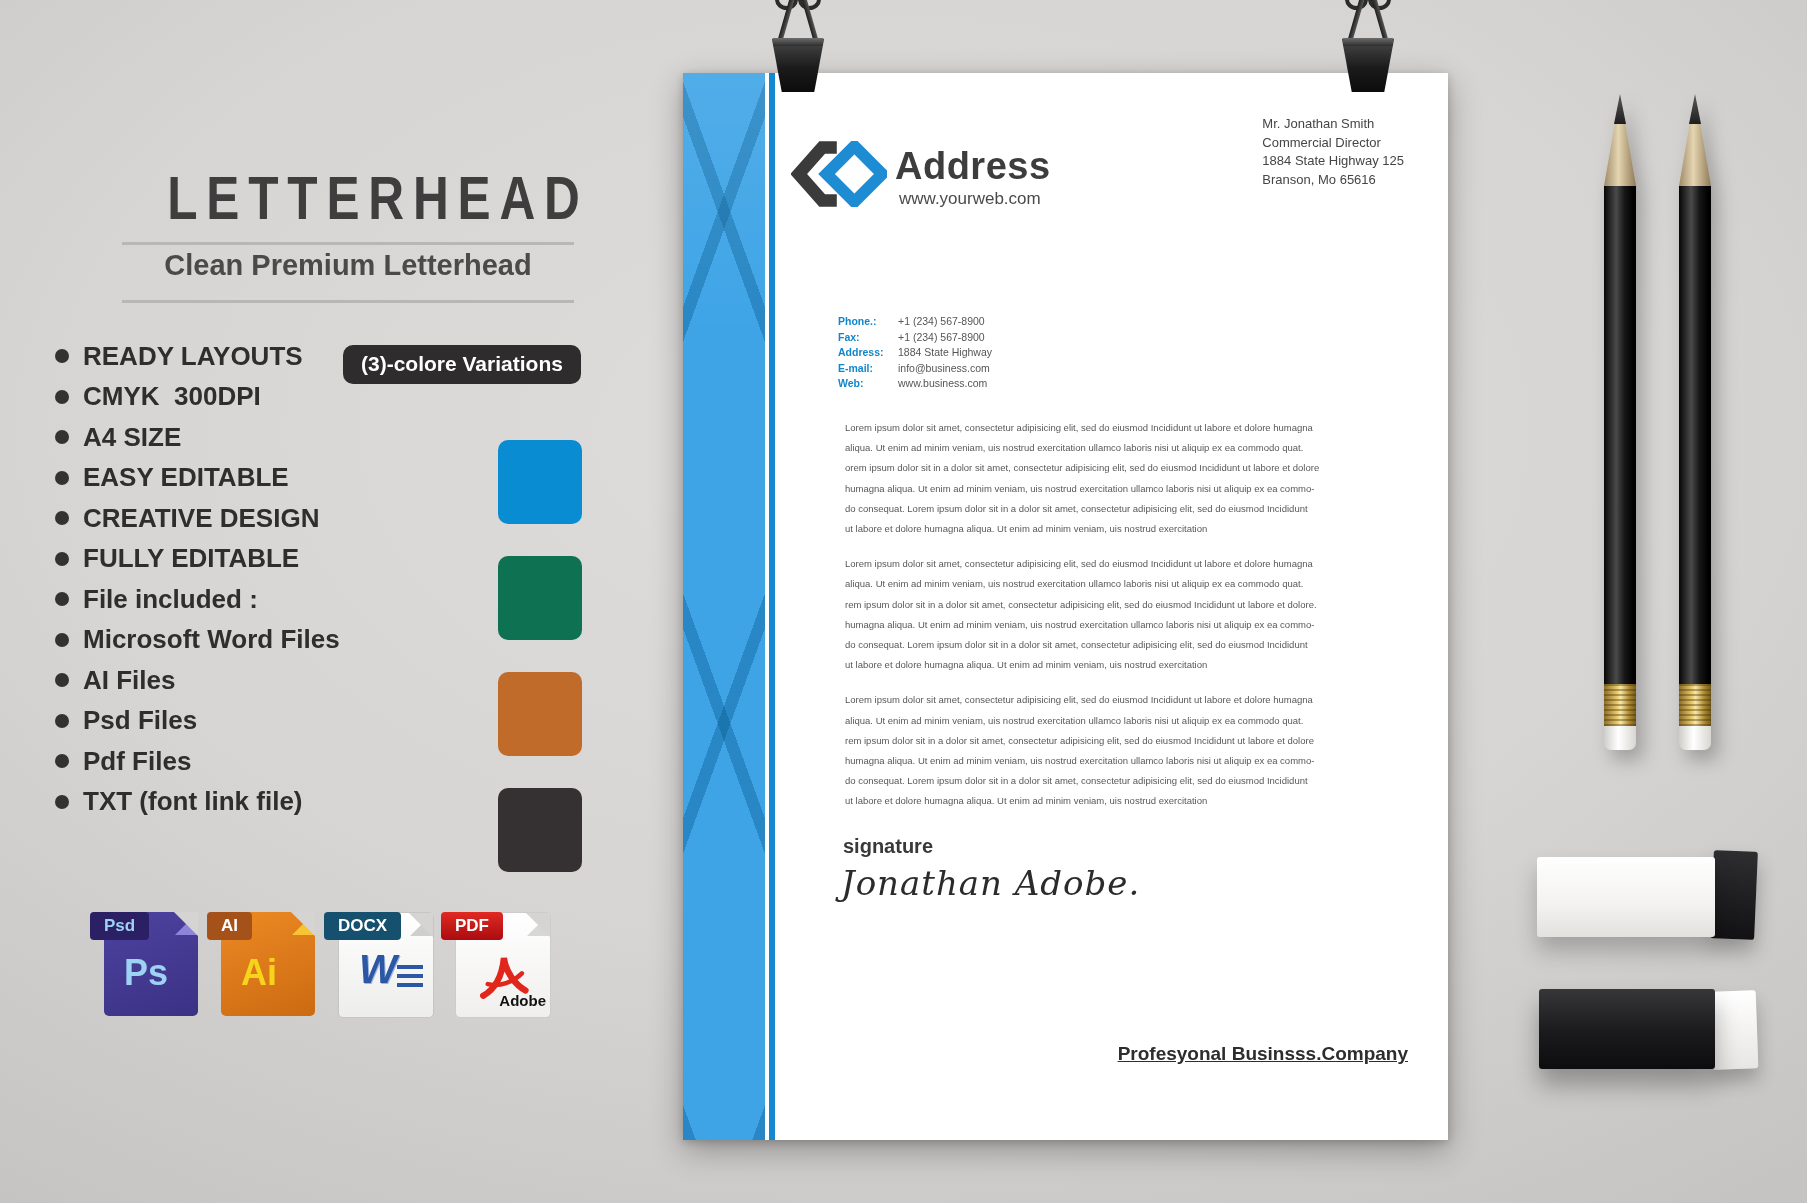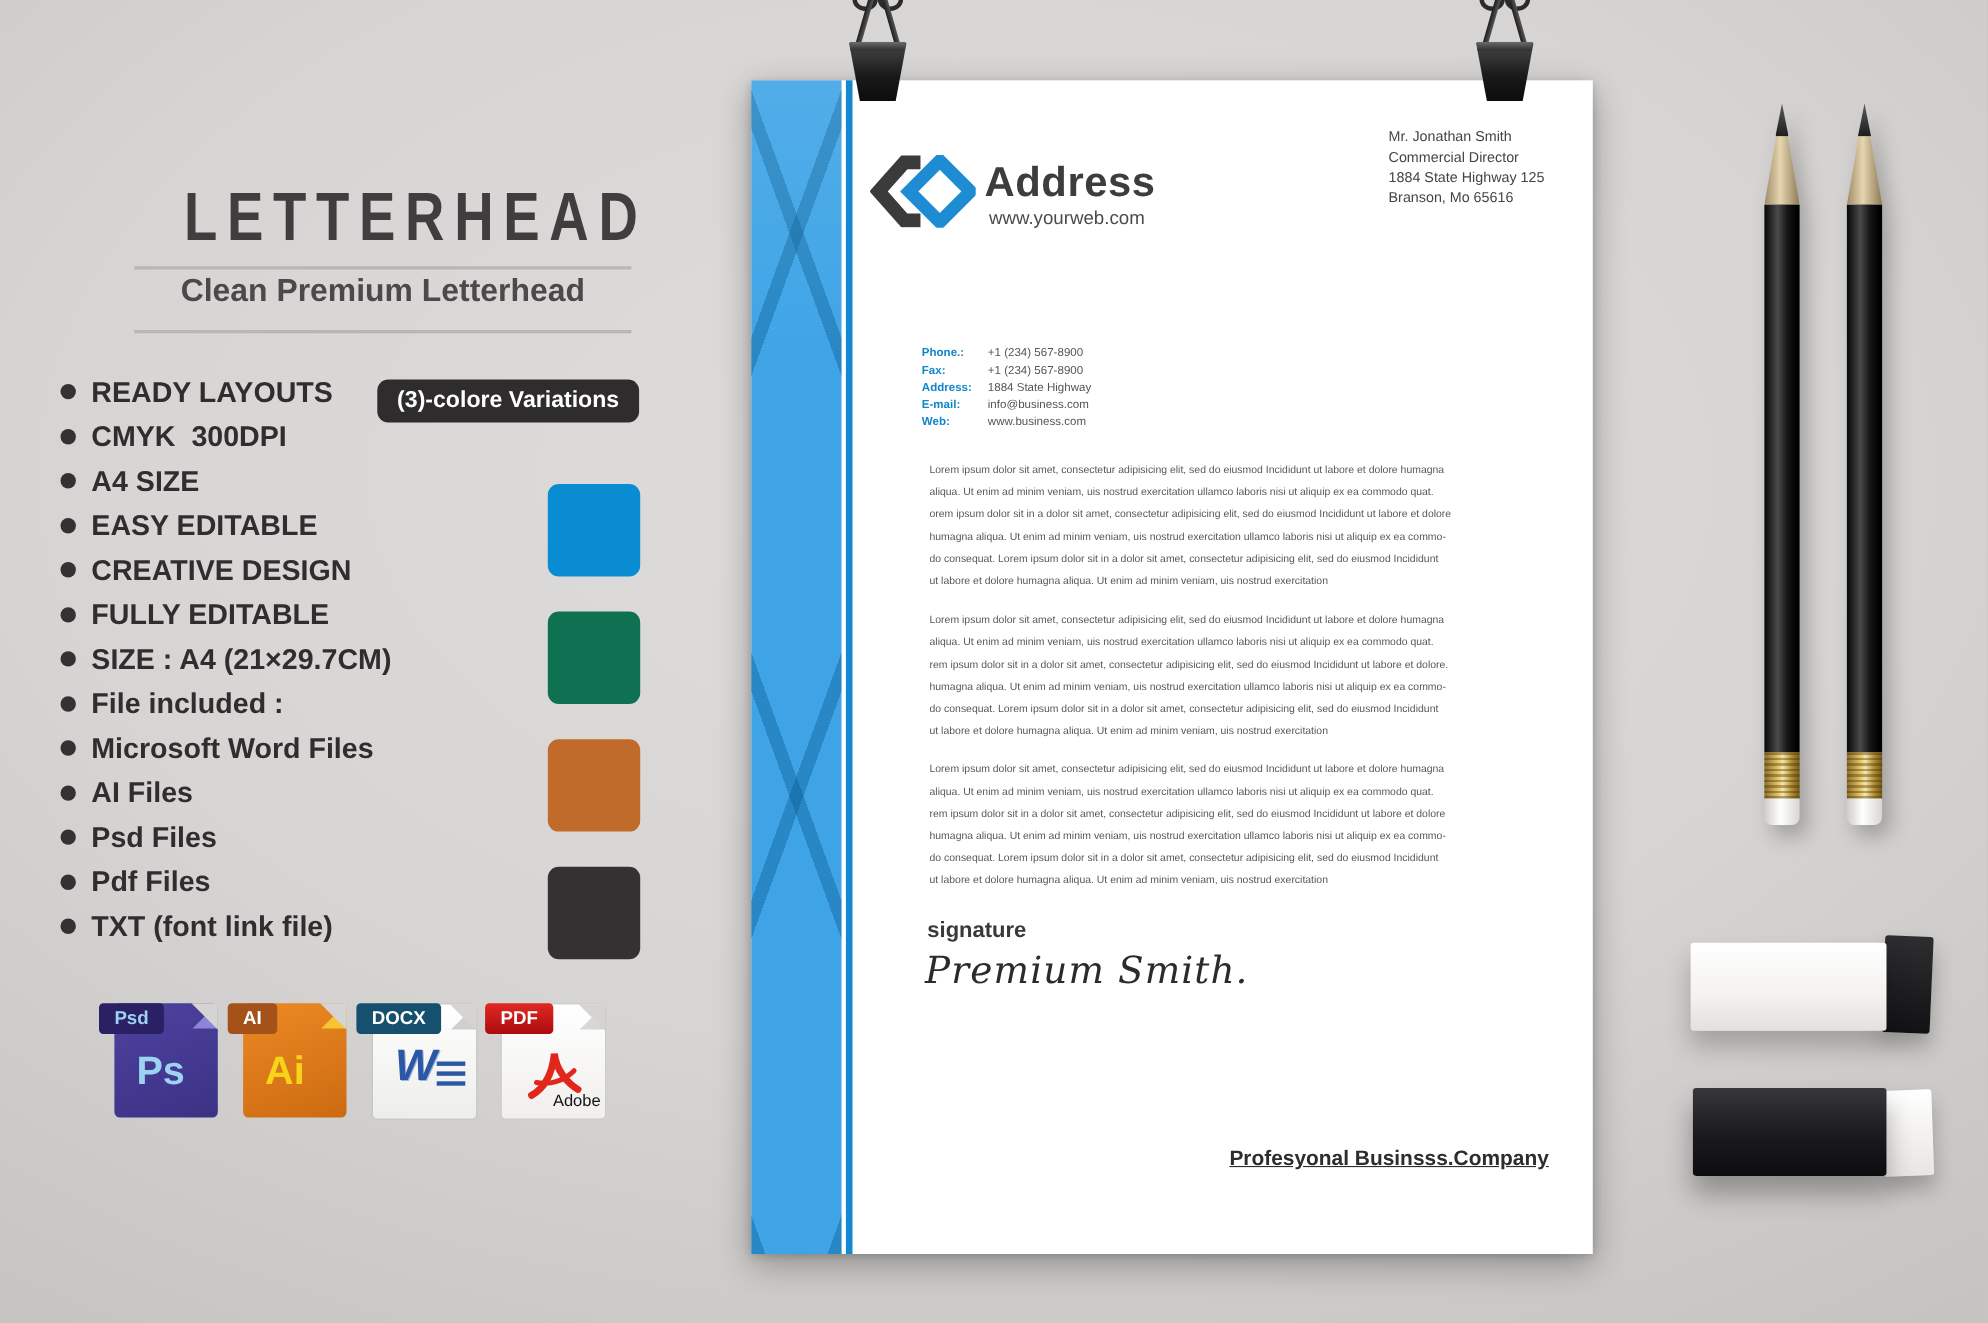--- a/index.html
+++ b/index.html
@@ -44,21 +44,21 @@
   .docx .fpage{background:linear-gradient(180deg,#ffffff,#ededeb);border:1px solid #c6c6c4;}
   .docx .fflap{border-bottom-color:#cfcfcd;}
   .docx .ftab{background:#15506e;}
   .docx .fglyph{top:34px;color:#2b57a5;font-style:italic;font-size:40px;text-shadow:1px 1px 0 #9db4dd;}
   .docx .dlines{position:absolute;left:58px;top:52px;z-index:2;}
   .docx .dlines div{width:26px;height:4px;background:#2b57a5;margin-bottom:5px;}
   .pdf .fpage{background:linear-gradient(180deg,#ffffff,#f0efed);border:1px solid #cccccb;}
   .pdf .fflap{border-bottom-color:#d8d7d5;}
   .pdf .ftab{background:linear-gradient(180deg,#e02a22,#ab0b10);}
   .pdf .ribbon{position:absolute;left:20px;top:36px;z-index:2;}
-  .pdf .adobe{position:absolute;right:4px;bottom:8px;z-index:2;font-size:15px;font-weight:400;color:#111;text-align:center;}
+  .pdf .adobe{position:absolute;right:4px;bottom:8px;z-index:2;font-size:15px;font-weight:700;color:#111;text-align:center;}
 
   
   .paper{position:absolute;left:683px;top:73px;width:765px;height:1067px;background:#ffffff;
     box-shadow:0 10px 30px rgba(0,0,0,.30),0 2px 8px rgba(0,0,0,.18);}
   .stripe{position:absolute;left:0;top:0;width:82px;height:100%;
     background-color:#3ea4e6;
     background-image:
       linear-gradient(180deg,rgba(255,255,255,.10),rgba(255,255,255,0) 25%),
       repeating-linear-gradient(70deg,rgba(9,94,148,.42) 0 12px,rgba(0,0,0,0) 12px 175px),
       repeating-linear-gradient(-70deg,rgba(9,94,148,.42) 0 12px,rgba(0,0,0,0) 12px 175px);}
@@ -126,21 +126,20 @@
   <div class="rule rule-bottom"></div>
   <div class="badge">(3)-colore Variations</div>
 
   <ul class="features">
     <li>READY LAYOUTS</li>
     <li>CMYK  300DPI</li>
     <li>A4 SIZE</li>
     <li>EASY EDITABLE</li>
     <li>CREATIVE DESIGN</li>
     <li>FULLY EDITABLE</li>
-    <li>SIZE : A4 (21×29.7CM)</li>
     <li>File included :</li>
     <li>Microsoft Word Files</li>
     <li>AI Files</li>
     <li>Psd Files</li>
     <li>Pdf Files</li>
     <li>TXT (font link file)</li>
   </ul>
 
   <div class="swatches">
     <div class="swatch" style="background: rgb(10, 140, 210);"></div>
@@ -232,21 +231,21 @@
 ut labore et dolore  humagna aliqua. Ut enim ad minim veniam, uis nostrud exercitation</p>
       <p class="para">Lorem ipsum dolor sit amet, consectetur adipisicing elit, sed do eiusmod Incididunt ut labore et dolore  humagna
 aliqua. Ut enim ad minim veniam, uis nostrud exercitation ullamco laboris nisi ut aliquip ex ea commodo quat.
 rem ipsum dolor sit  in a dolor sit amet, consectetur adipisicing elit, sed do eiusmod Incididunt ut labore et dolore
 humagna aliqua. Ut enim ad minim veniam, uis nostrud exercitation ullamco laboris nisi ut aliquip ex ea commo-
 do consequat. Lorem ipsum dolor sit  in a dolor sit amet, consectetur adipisicing elit, sed do eiusmod Incididunt
 ut labore et dolore  humagna aliqua. Ut enim ad minim veniam, uis nostrud exercitation</p>
     </div>
 
     <div class="sig-label">signature</div>
-    <div class="sig-name">Premium Smith.</div>
+    <div class="sig-name">Jonathan Adobe.</div>
     <div class="paper-footer">Profesyonal Businsss.Company</div>
   </div>
 
   <div class="clip clip-1">
     <div class="loop loop-l"></div>
     <div class="loop loop-r"></div>
     <div class="wire wire-l"></div>
     <div class="wire wire-r"></div>
     <div class="clip-body"></div>
   </div>

